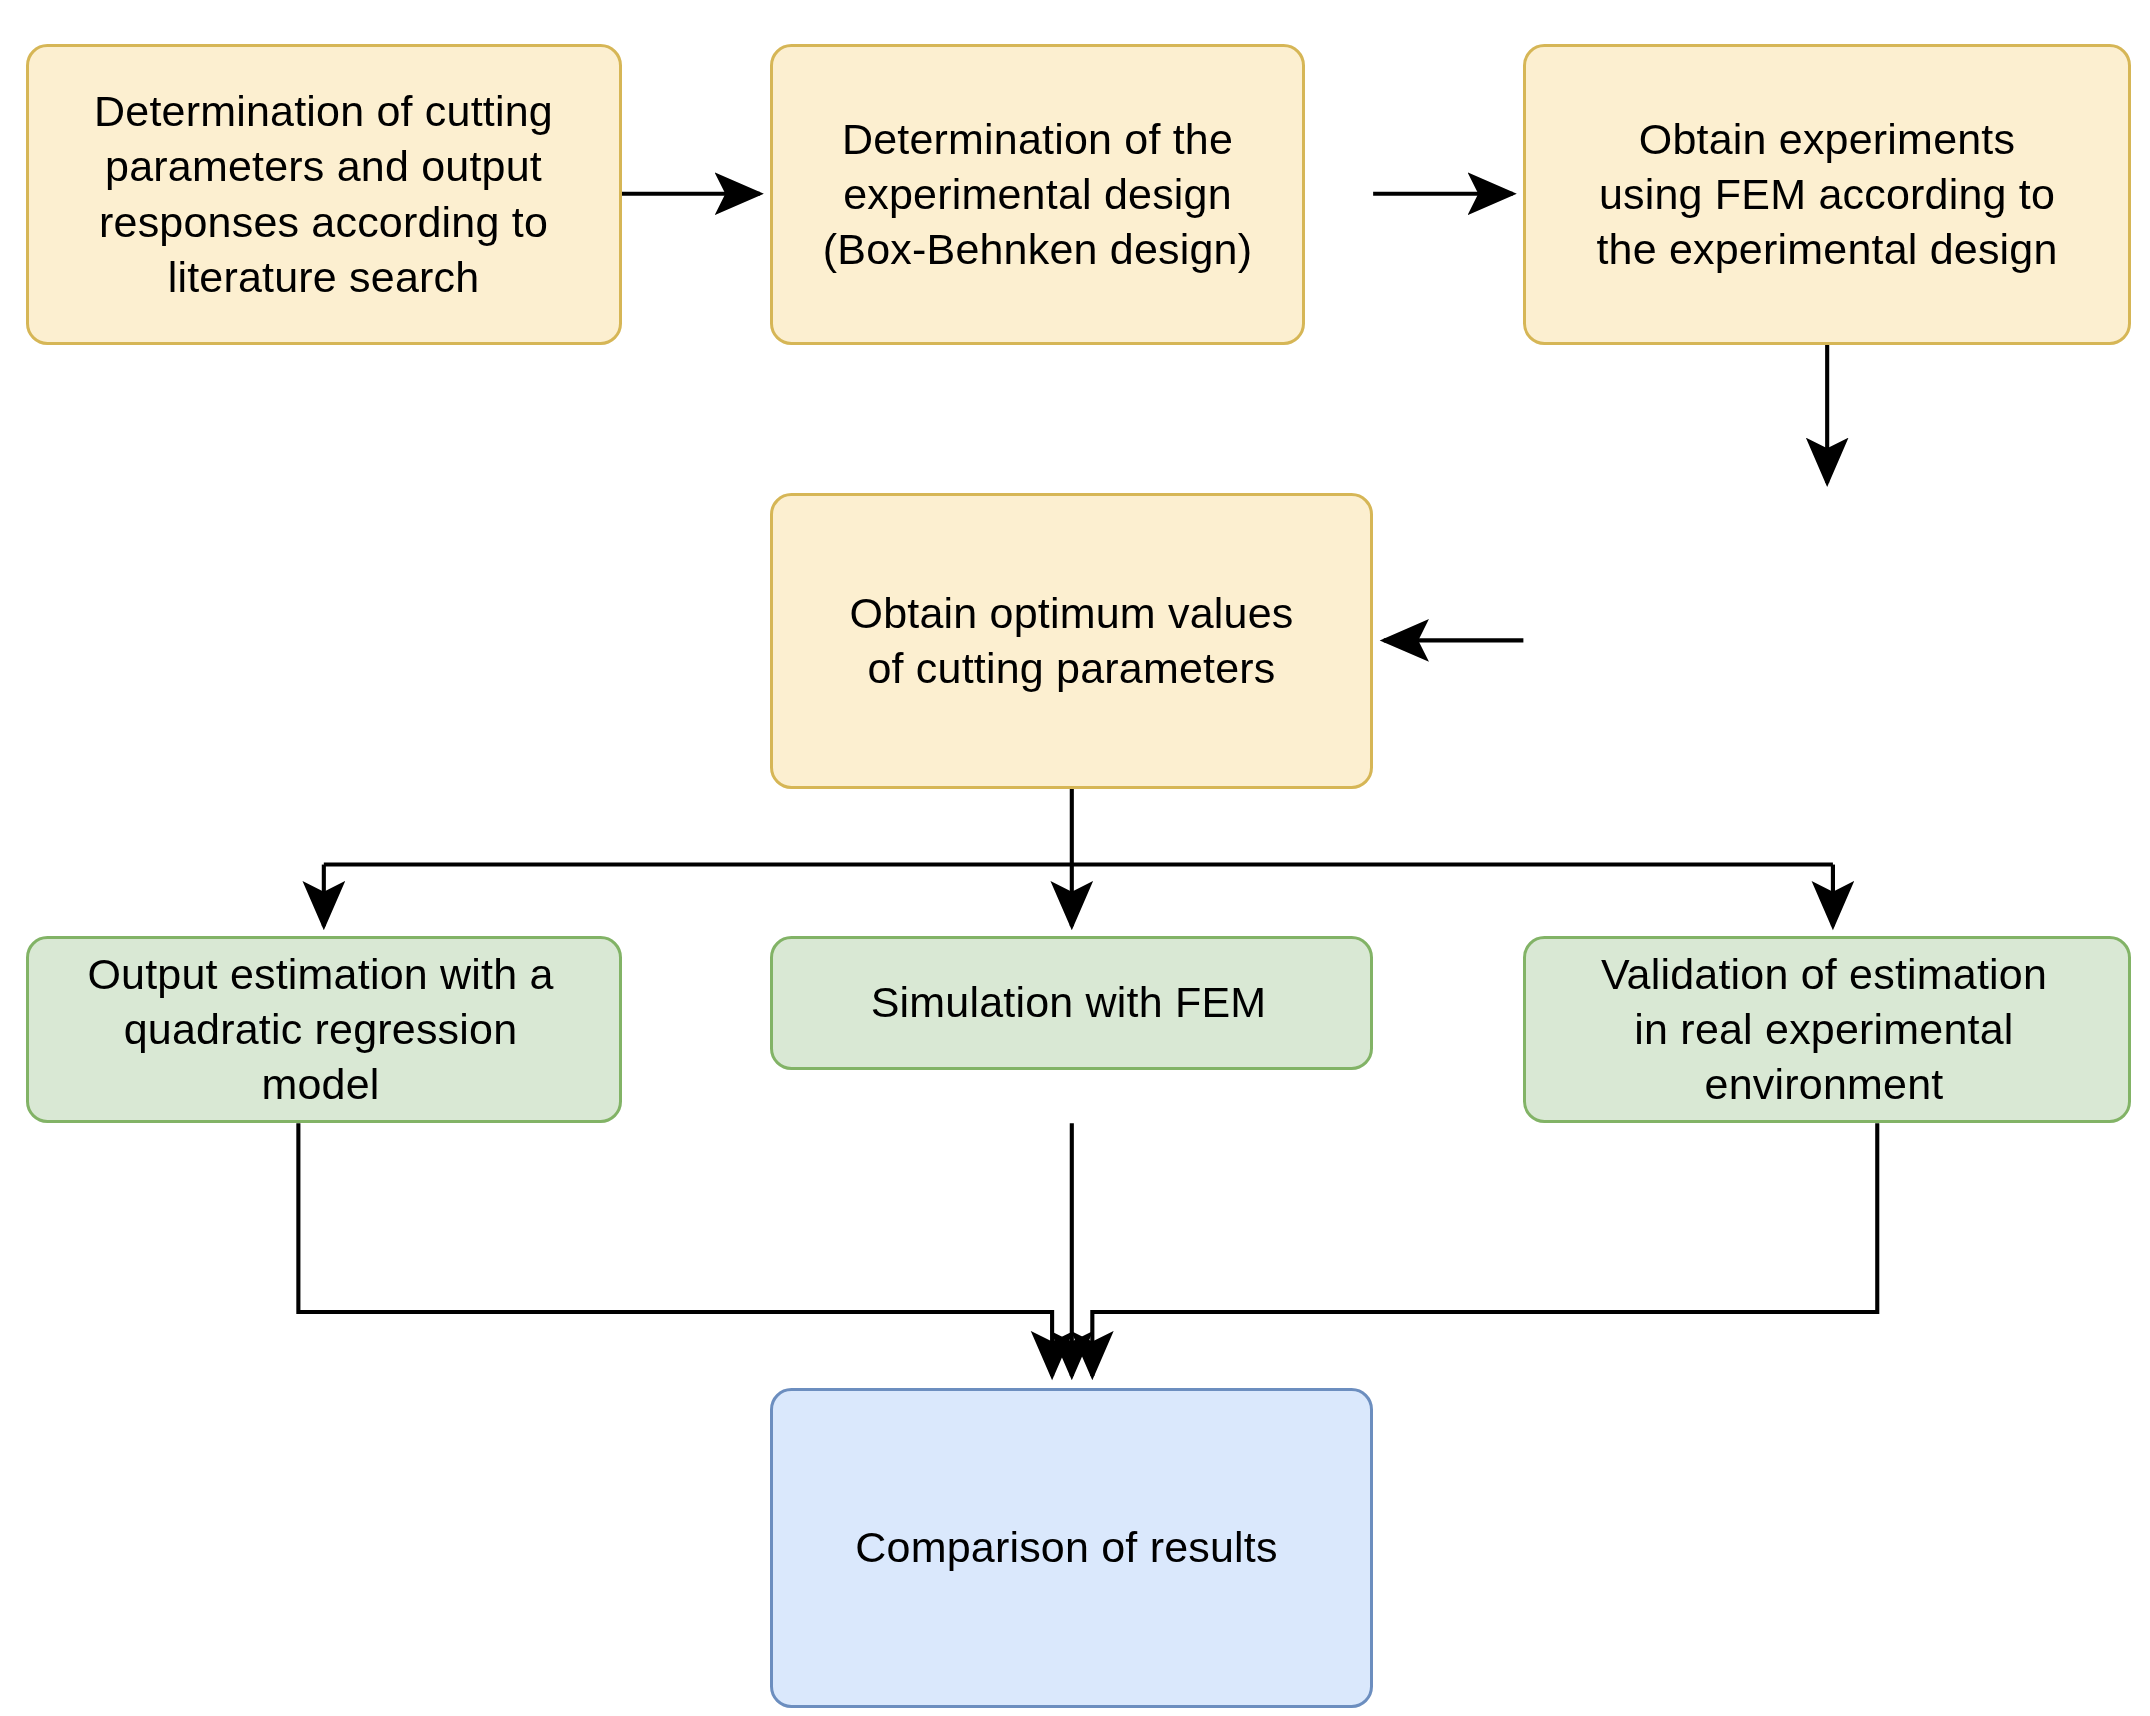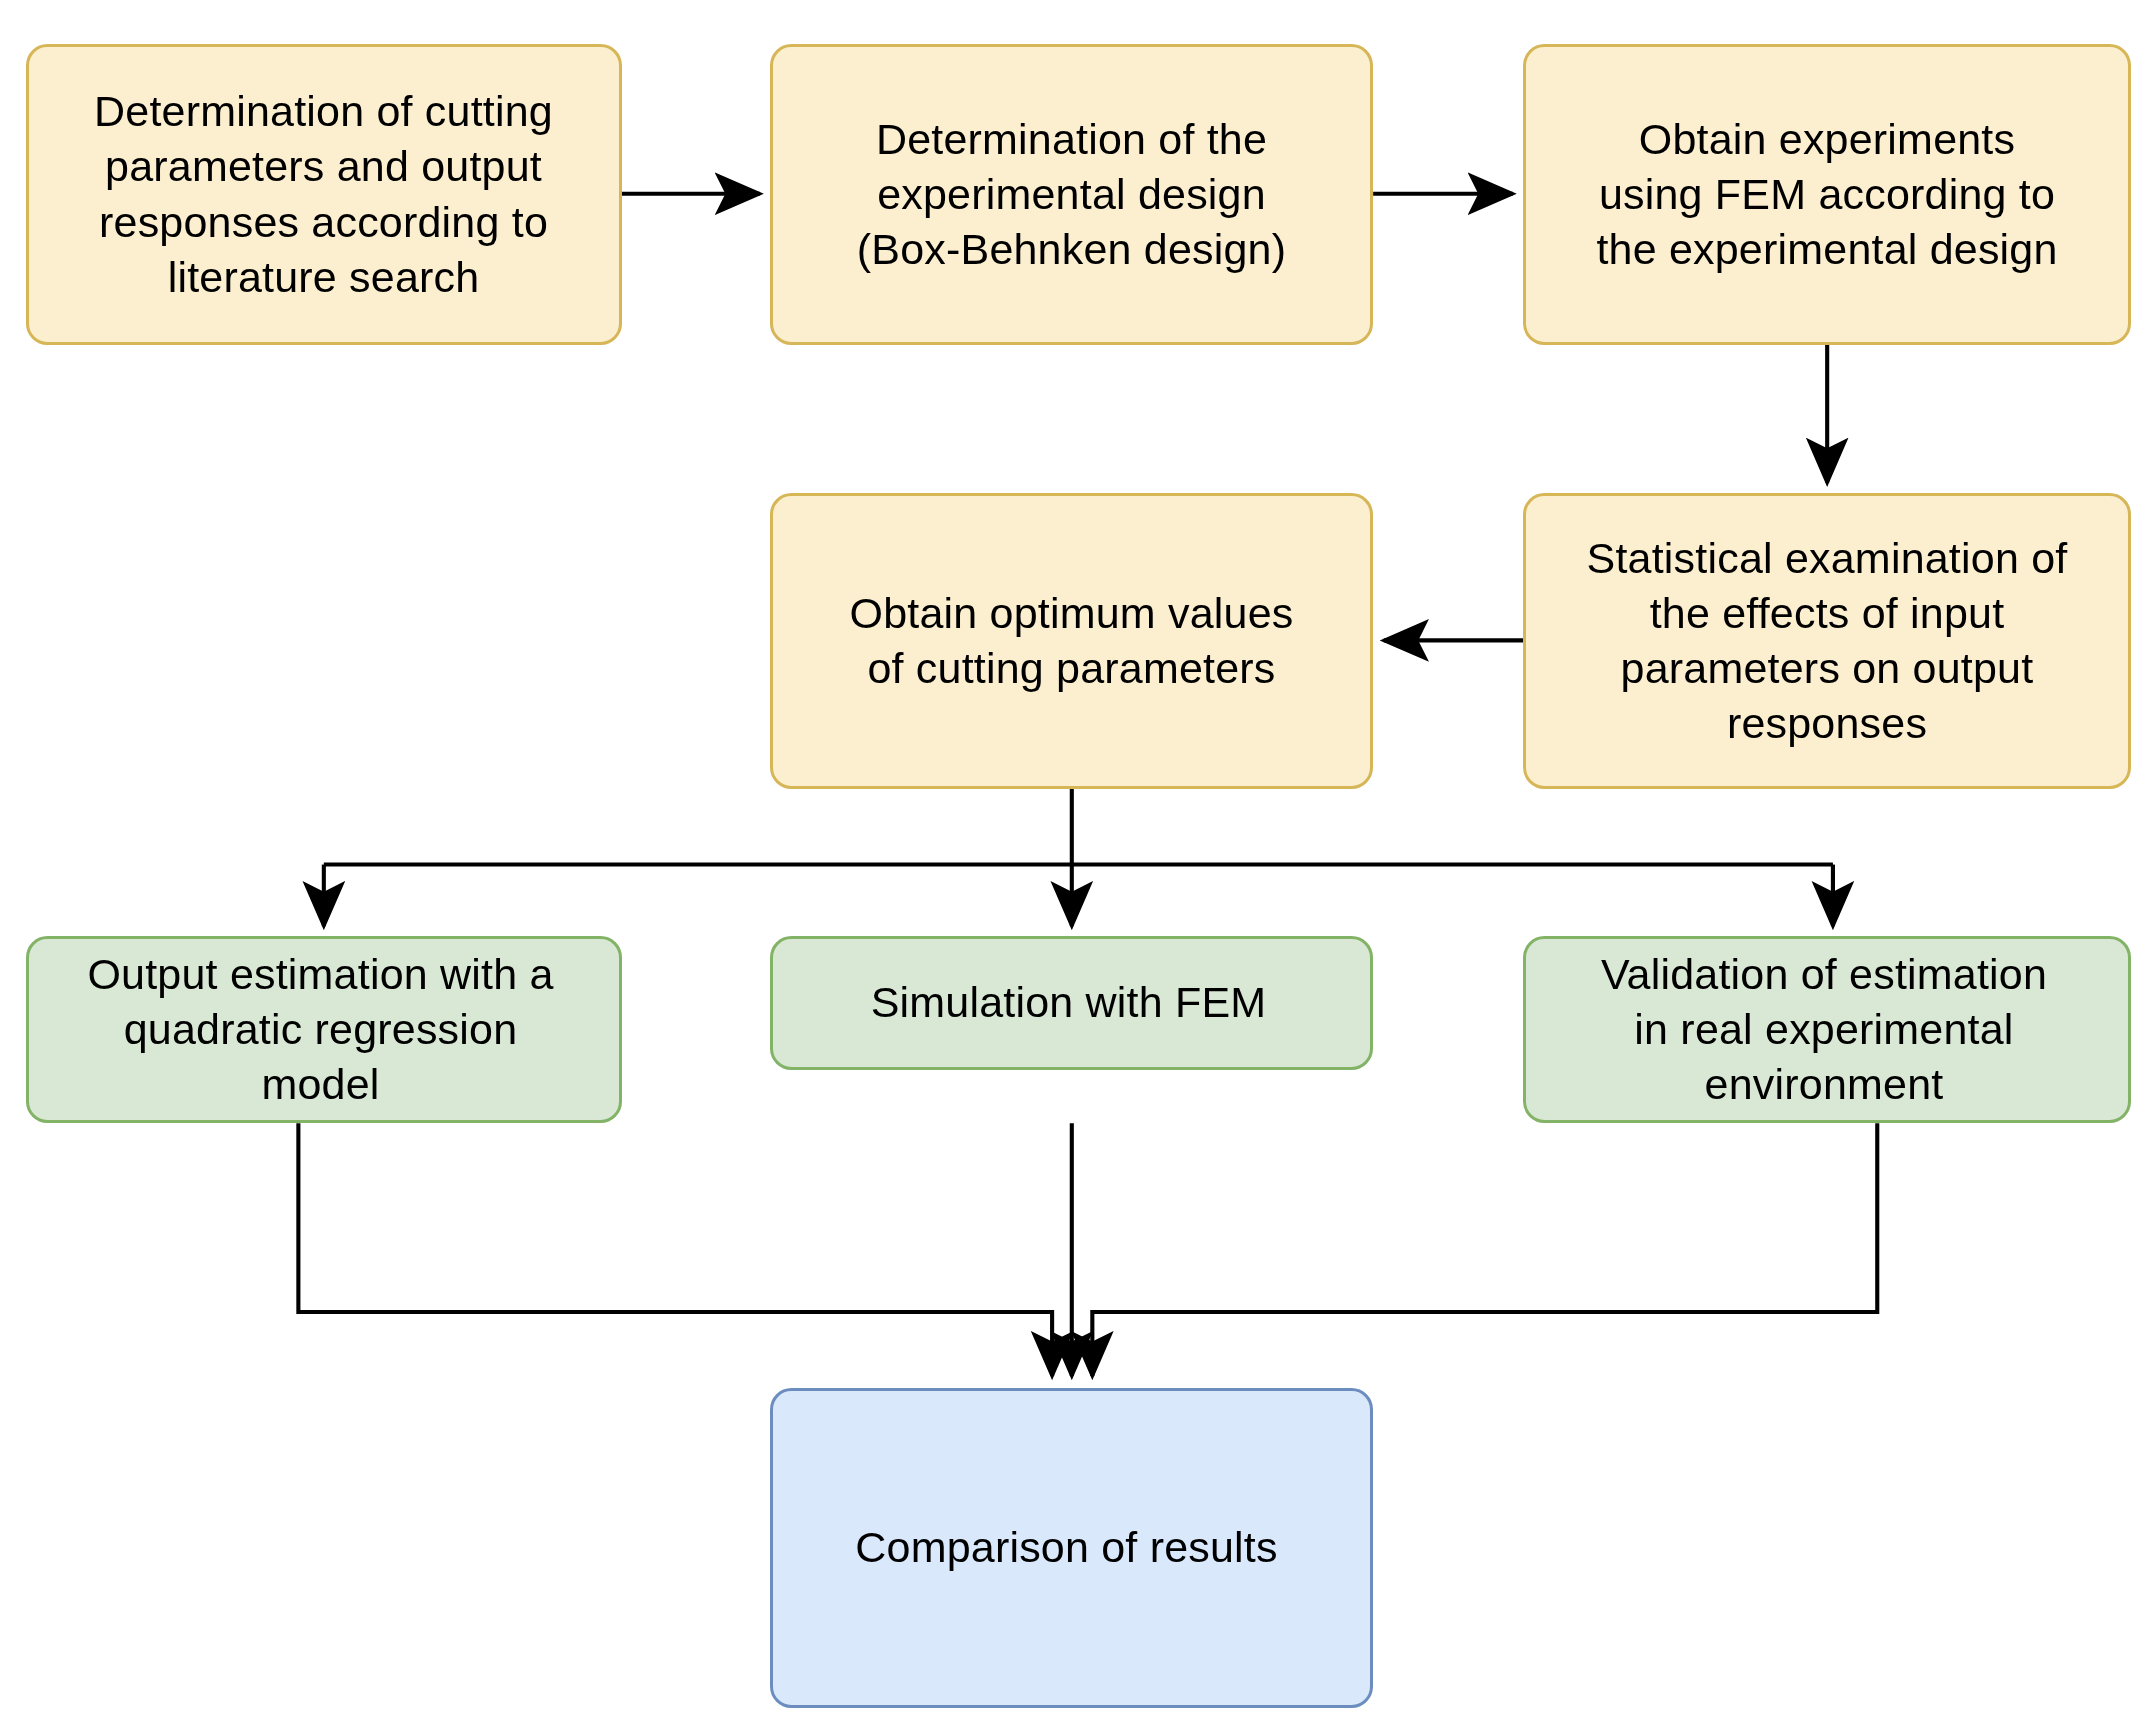--- a/index.html
+++ b/index.html
@@ -88,32 +88,28 @@
     <g>
       <path d="M2286,1368 L2286,1598 L1330,1598 L1330,1676" stroke="#000000" stroke-width="5" fill="none" marker-end="url(#arrow)"></path>
     </g>
   </svg>
 
   <div class="node yellow" style="left:25.5px;top:44px;width:596px;height:301px;">Determination of cutting
 parameters and output
 responses according to
 literature search</div>
 
-  <div class="node yellow" style="left:770px;top:44px;width:603px;height:301px;">Determination of the
+  <div class="node yellow" style="left:770px;top:44px;width:535px;height:301px;">Determination of the
 experimental design
 (Box-Behnken design)</div>
 
   <div class="node yellow" style="left:1523px;top:44px;width:608px;height:301px;">Obtain experiments
 using FEM according to
 the experimental design</div>
 
-  <div class="node yellow" style="left:1523px;top:493px;width:608px;height:296px;">Statistical examination of
-the effects of input
-parameters on output
-responses</div>
 
   <div class="node yellow" style="left:770px;top:493px;width:603px;height:296px;">Obtain optimum values
 of cutting parameters</div>
 
   <div class="node green" style="left:25.5px;top:936px;width:596px;height:187px;">Output estimation with a
 quadratic regression
 model</div>
 
   <div class="node green" style="left:770px;top:936px;width:603px;height:134px;">Simulation with FEM</div>
 

